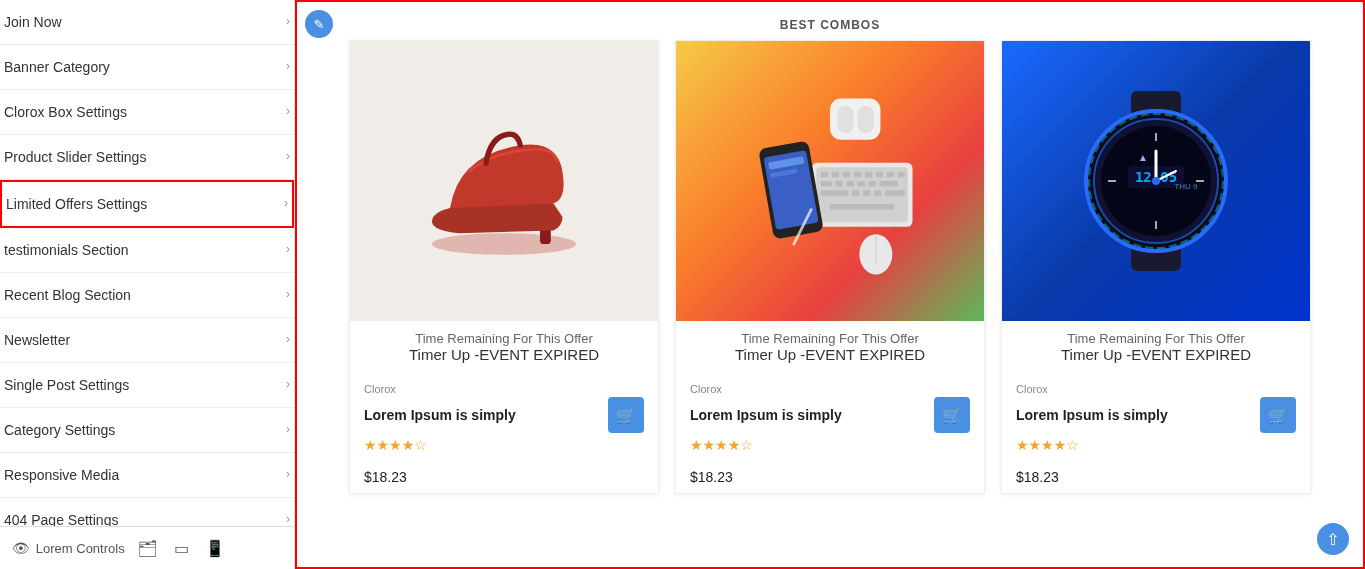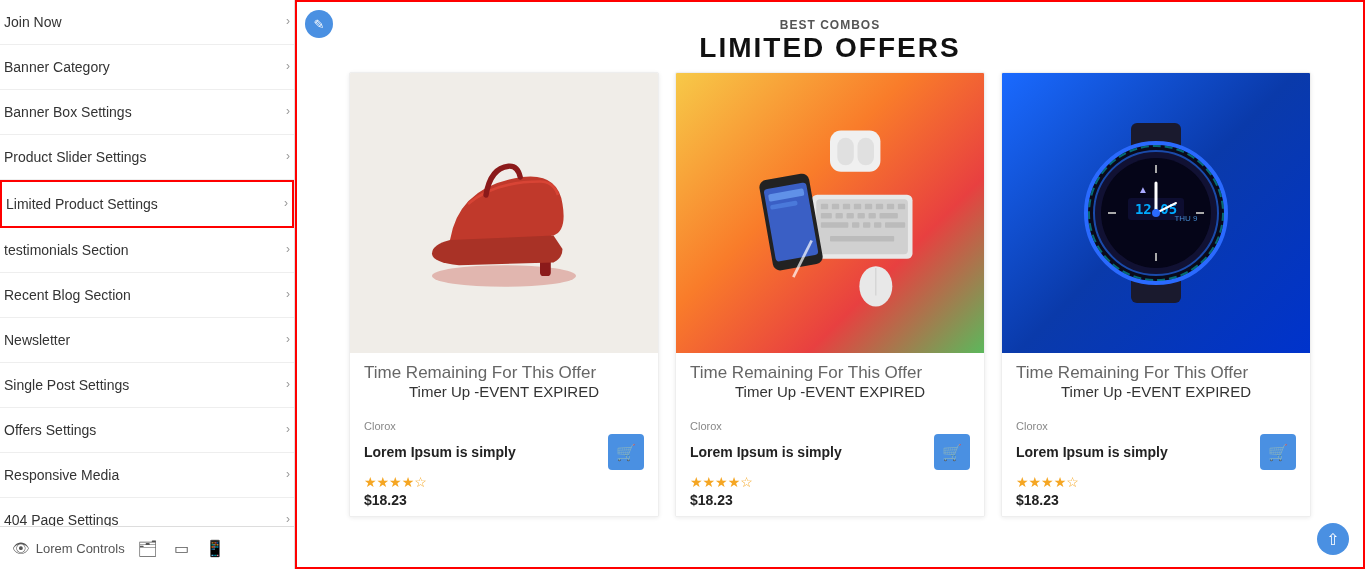--- a/index.html
+++ b/index.html
@@ -153,22 +153,23 @@
     .watch-bg {
       background: linear-gradient(135deg, #1a6aff 0%, #0a3aaa 50%, #0033cc 100%);
       display: flex; align-items: center; justify-content: center;
     }
 
     .product-info-box {
       padding: 10px 14px 8px 14px;
       background: #fff;
     }
     .timer-label {
-      font-size: 17px;
+      font-size: 13px;
       color: #666;
+      text-align: center;
     }
     .timer-expired {
       font-size: 15px;
       color: #333;
       text-align: center;
       font-weight: 500;
       margin-bottom: 20px;
     }
     .brand {
       font-size: 11px;
@@ -202,22 +203,22 @@
       flex-shrink: 0;
     }
     .stars {
       color: #f5a623;
       font-size: 14px;
       margin-top: 4px;
     }
     .price {
       font-size: 14px;
       color: #222;
-      font-weight: bold;
-      margin-top: 2px;
+      font-weight: normal;
+      margin-top: 16px;
     }
 
     
     .scroll-up-btn {
       position: absolute;
       bottom: 12px;
       right: 14px;
       width: 32px;
       height: 32px;
       background: #4a90e2;
@@ -243,49 +244,49 @@
   <div id="sidebar-items-container">
       <div class="sidebar-item">
         <span>Join Now</span>
         <span class="chevron">›</span>
       </div>
       <div class="sidebar-item">
         <span>Banner Category</span>
         <span class="chevron">›</span>
       </div>
       <div class="sidebar-item">
-        <span>Banner Box Settings</span>
+        <span>Clorox Box Settings</span>
         <span class="chevron">›</span>
       </div>
       <div class="sidebar-item">
         <span>Product Slider Settings</span>
         <span class="chevron">›</span>
       </div>
       <div class="sidebar-item active">
-        <span>Limited Product Settings</span>
+        <span>Limited Offers Settings</span>
         <span class="chevron">›</span>
       </div>
       <div class="sidebar-item">
         <span>testimonials Section</span>
         <span class="chevron">›</span>
       </div>
       <div class="sidebar-item">
         <span>Recent Blog Section</span>
         <span class="chevron">›</span>
       </div>
       <div class="sidebar-item">
         <span>Newsletter</span>
         <span class="chevron">›</span>
       </div>
       <div class="sidebar-item">
         <span>Single Post Settings</span>
         <span class="chevron">›</span>
       </div>
       <div class="sidebar-item">
-        <span>Offers Settings</span>
+        <span>Category Settings</span>
         <span class="chevron">›</span>
       </div>
       <div class="sidebar-item">
         <span>Responsive Media</span>
         <span class="chevron">›</span>
       </div>
       <div class="sidebar-item">
         <span>404 Page Settings</span>
         <span class="chevron">›</span>
       </div>
@@ -301,21 +302,20 @@
     <div class="device-icon">📱</div>
   </div>
 </nav>
 
 <main class="main">
   <div class="main-inner">
     <div class="edit-icon">✎</div>
 
     <div class="section-header">
       <div class="best-combos">BEST COMBOS</div>
-      <div class="limited-offers">LIMITED OFFERS</div>
     </div>
 
     <div class="products-grid" id="products-container">
         <div class="product-card">
           <div class="product-image shoe-bg">
       <svg class="shoe-svg" viewBox="0 0 200 180" xmlns="http://www.w3.org/2000/svg">
 
         <ellipse cx="100" cy="160" rx="80" ry="12" fill="#c0392b" opacity="0.3"></ellipse>
 
         <rect x="140" y="100" width="12" height="60" rx="4" fill="#8b1a1a"></rect>

